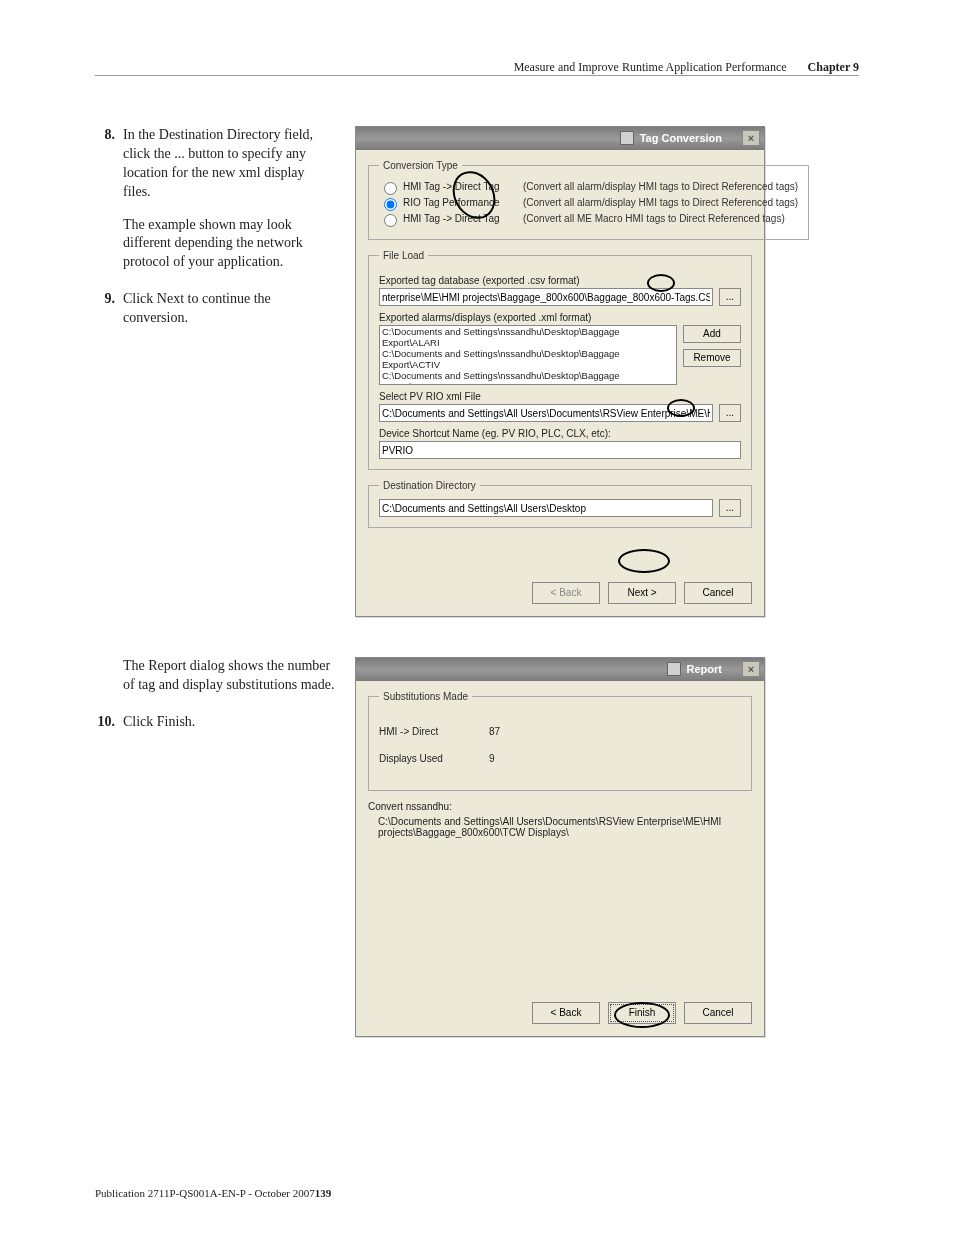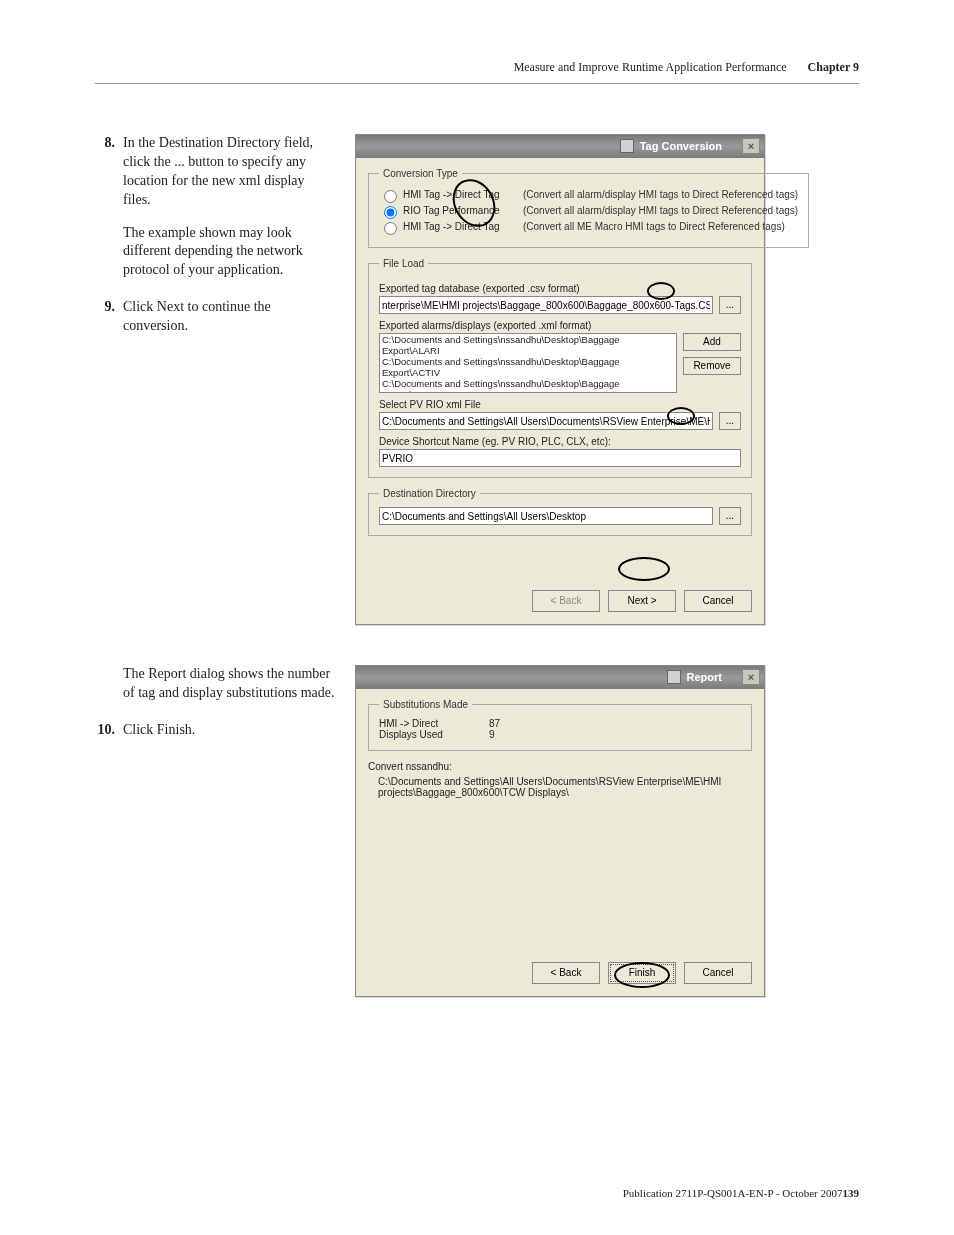--- a/index.html
+++ b/index.html
@@ -13,21 +13,20 @@
     width: 954px;
     height: 1235px;
     position: relative;
   }
   .page {
     padding: 60px 95px 30px 95px;
   }
   .header {
     text-align: right;
     font-size: 12px;
-    padding-bottom: 8px;
     border-bottom: 1px solid #999;
     margin-bottom: 50px;
   }
   .header .chap { font-weight: bold; margin-left: 18px; }
   .content-row {
     display: flex;
     align-items: flex-start;
     gap: 20px;
     margin-bottom: 40px;
   }
@@ -132,30 +131,30 @@
   }
   .stacked-btns { display:flex; flex-direction:column; gap:6px;}
   .footer-btns {
     display:flex;
     justify-content:flex-end;
     gap:8px;
     padding: 6px 12px 12px 12px;
   }
   .footer-btns .sm-btn { min-width:68px; height:22px; line-height:20px;margin-top:26px;}
   .disabled { color:#888; }
-  .report-row { display:flex; margin:0 0;}
+  .report-row { display:flex; margin:16px 0;}
   .report-row .k { width:110px; }
   .convloc { font-size:10px; margin: 2px 0 0 0;}
   .convloc-body { padding: 4px 0 120px 10px; font-size:10px;}
   .pagefoot {
     position:absolute;
     left:95px; right:95px;
     bottom:36px;
     display:flex;
-    justify-content:flex-end;
+    justify-content:flex-start;
     font-size:11px;
   }
   .pagefoot .pn { font-weight:bold; }
   .callout { position:relative;}
   .oval {
     position:absolute;
     border:2px solid #000;
     border-radius:50%;
     pointer-events:none;
   }

